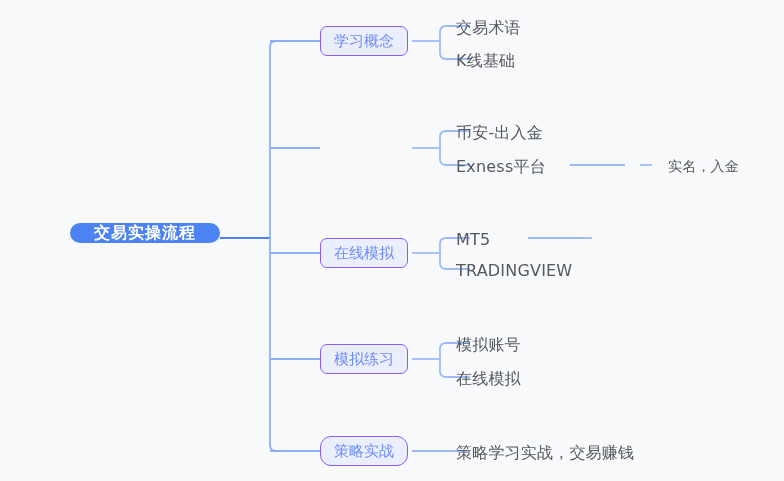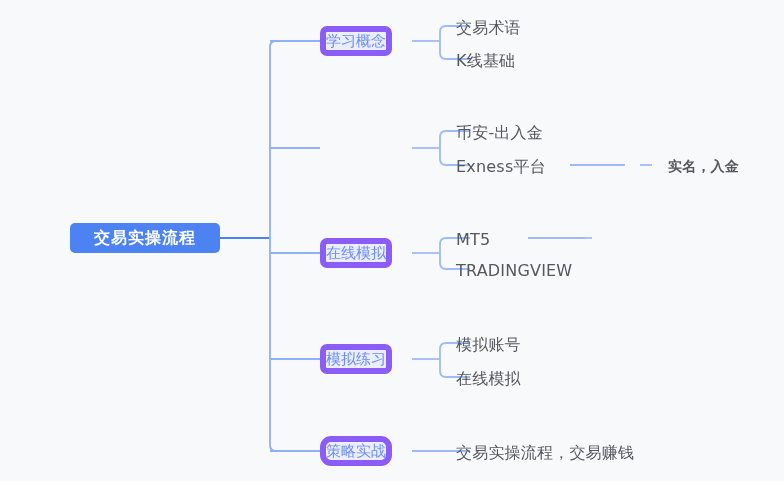--- a/index.html
+++ b/index.html
@@ -32,38 +32,38 @@
   .node {
     position: absolute;
     box-sizing: border-box;
     white-space: nowrap;
   }
   
   .root-node {
     left: 70px;
     top: 223px;
     width: 150px;
-    height: 30px;
+    height: 20px;
     background: #4c82f2;
-    border-radius: 5px;
+    border-radius: 11px;
     color: #ffffff;
     font-size: 16px;
     font-weight: bold;
     letter-spacing: 1px;
     display: flex;
     align-items: center;
     justify-content: center;
   }
   
   .branch-node {
     left: 320px;
-    width: 72px;
+    width: 88px;
     height: 30px;
     background: #eaeefd;
-    border: 6px solid #8b5cf6;
+    border: 1px solid #8b5cf6;
     border-radius: 7px;
     color: #6f8cf5;
     font-size: 15px;
     display: flex;
     align-items: center;
     justify-content: center;
   }
   .branch-1 { top: 26px; }
   .branch-2 { top: 133px; }
   .branch-3 { top: 238px; }
@@ -79,21 +79,20 @@
     white-space: nowrap;
     letter-spacing: 0.2px;
   }
   
   .subleaf {
     position: absolute;
     font-size: 14px;
     color: #55585e;
     white-space: nowrap;
     letter-spacing: 0.2px;
-    font-weight: bold;
   }
 </style>
 </head>
 <body>
 
 <div id="mindmap">
 
   <svg class="connectors" viewBox="0 0 784 481" xmlns="http://www.w3.org/2000/svg">
 
     <path d="M 220 238 L 270 238" stroke="#4c82f2" stroke-width="2.2" fill="none"></path>
@@ -150,15 +149,15 @@
   <div class="leaf" style="top:123px">币安-出入金</div>
   <div class="leaf" style="top:157px">Exness平台</div>
   <div class="subleaf" style="left:668px; top:158px">实名，入金</div>
 
   <div class="leaf" style="top:230px">MT5</div>
   <div class="leaf" style="top:261px">TRADINGVIEW</div>
 
   <div class="leaf" style="top:335px">模拟账号</div>
   <div class="leaf" style="top:369px">在线模拟</div>
 
-  <div class="leaf" style="top:443px">交易实操流程，交易赚钱</div>
+  <div class="leaf" style="top:443px">策略学习实战，交易赚钱</div>
 
 </div>
 
 </body></html>

